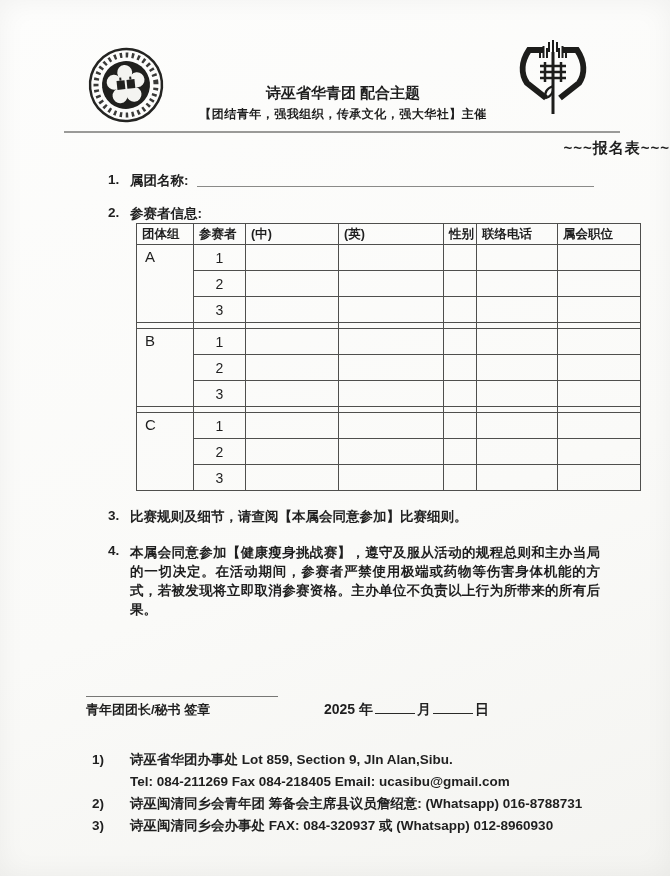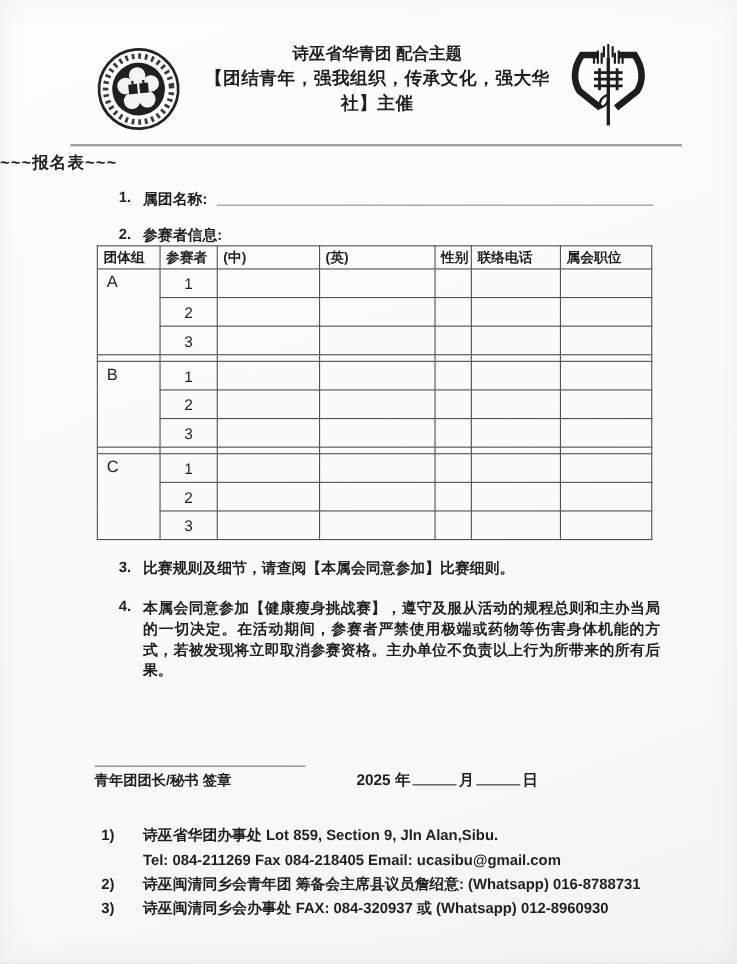--- a/index.html
+++ b/index.html
@@ -5,42 +5,42 @@
   * { margin:0; padding:0; box-sizing:border-box; }
   html,body { background:#e9e9e7; }
   body { font-family:"Liberation Sans","DejaVu Sans",sans-serif; }
   .paper{
     position:relative; width:670px; height:876px; margin:0 auto;
     background:linear-gradient(160deg,#fdfdfc 0%,#fafaf8 60%,#f4f4f1 100%);
     box-shadow:inset 0 0 28px rgba(0,0,0,.05);
     color:#1f1f1f; overflow:hidden;
   }
   
-  .header{ position:absolute; top:36px; left:86px; width:508px; display:flex; align-items:flex-start; }
+  .header{ position:absolute; top:36px; left:86px; width:508px; display:flex; align-items:flex-end; }
   .logo-left{ width:84px; padding-top:4px; }
   .logo-right{ width:78px; }
   .header-text{ flex:1; text-align:center; font-weight:bold; padding-top:4px; }
   .h-line1{ font-size:15px; line-height:20px; }
-  .h-line2{ font-size:16px; line-height:23px; letter-spacing:.5px; }
+  .h-line2{ font-size:12px; line-height:23px; letter-spacing:.5px; }
   .h-line3{ font-size:15px; line-height:21px; }
   .h-line4{ font-size:18px; line-height:24px; }
   .rule{ position:absolute; top:131px; left:64px; width:556px; height:2px; background:#9a9a98; }
-  .form-title{ position:absolute; top:139px; left:0; width:670px; text-align:left;
+  .form-title{ position:absolute; top:139px; left:0; width:670px; text-align:right;
                font-size:15px; font-weight:bold; letter-spacing:1px; }
   
   .item{ position:absolute; display:flex; font-weight:bold; font-size:13.5px; }
   .item .num{ width:22px; flex:0 0 auto; }
   .item1{ top:172px; left:108px; width:486px; }
   .blank-line{ flex:1; border-bottom:1.5px solid #8a8a88; margin-left:8px; height:15px; }
   .item2{ top:205px; left:108px; }
   
   table.reg{ position:absolute; top:223px; left:88px; border-collapse:collapse;
              table-layout:fixed; width:504px; }
   table.reg th, table.reg td{ border:1px solid #4f4f4d; }
-  table.reg{ border:1.5px solid #3d3d3b; }
+  table.reg{ border:1.5px solid #3d3d3b;margin-left:48px; }
   table.reg th{ height:21px; font-size:12.5px; font-weight:bold; text-align:left;
                 padding:1px 0 1px 5px; }
   td.group-letter{ vertical-align:top; text-align:left; padding:3px 0 0 8px;
                    font-size:15px; font-weight:normal; }
   td.pnum{ text-align:center; font-size:14px; font-weight:normal; height:26px; }
   td.cell{ height:26px; }
   tr.sep td{ height:6px; padding:0; }
   
   .item3{ top:508px; left:108px; width:500px; }
   .item4{ top:543px; left:108px; width:492px; }

